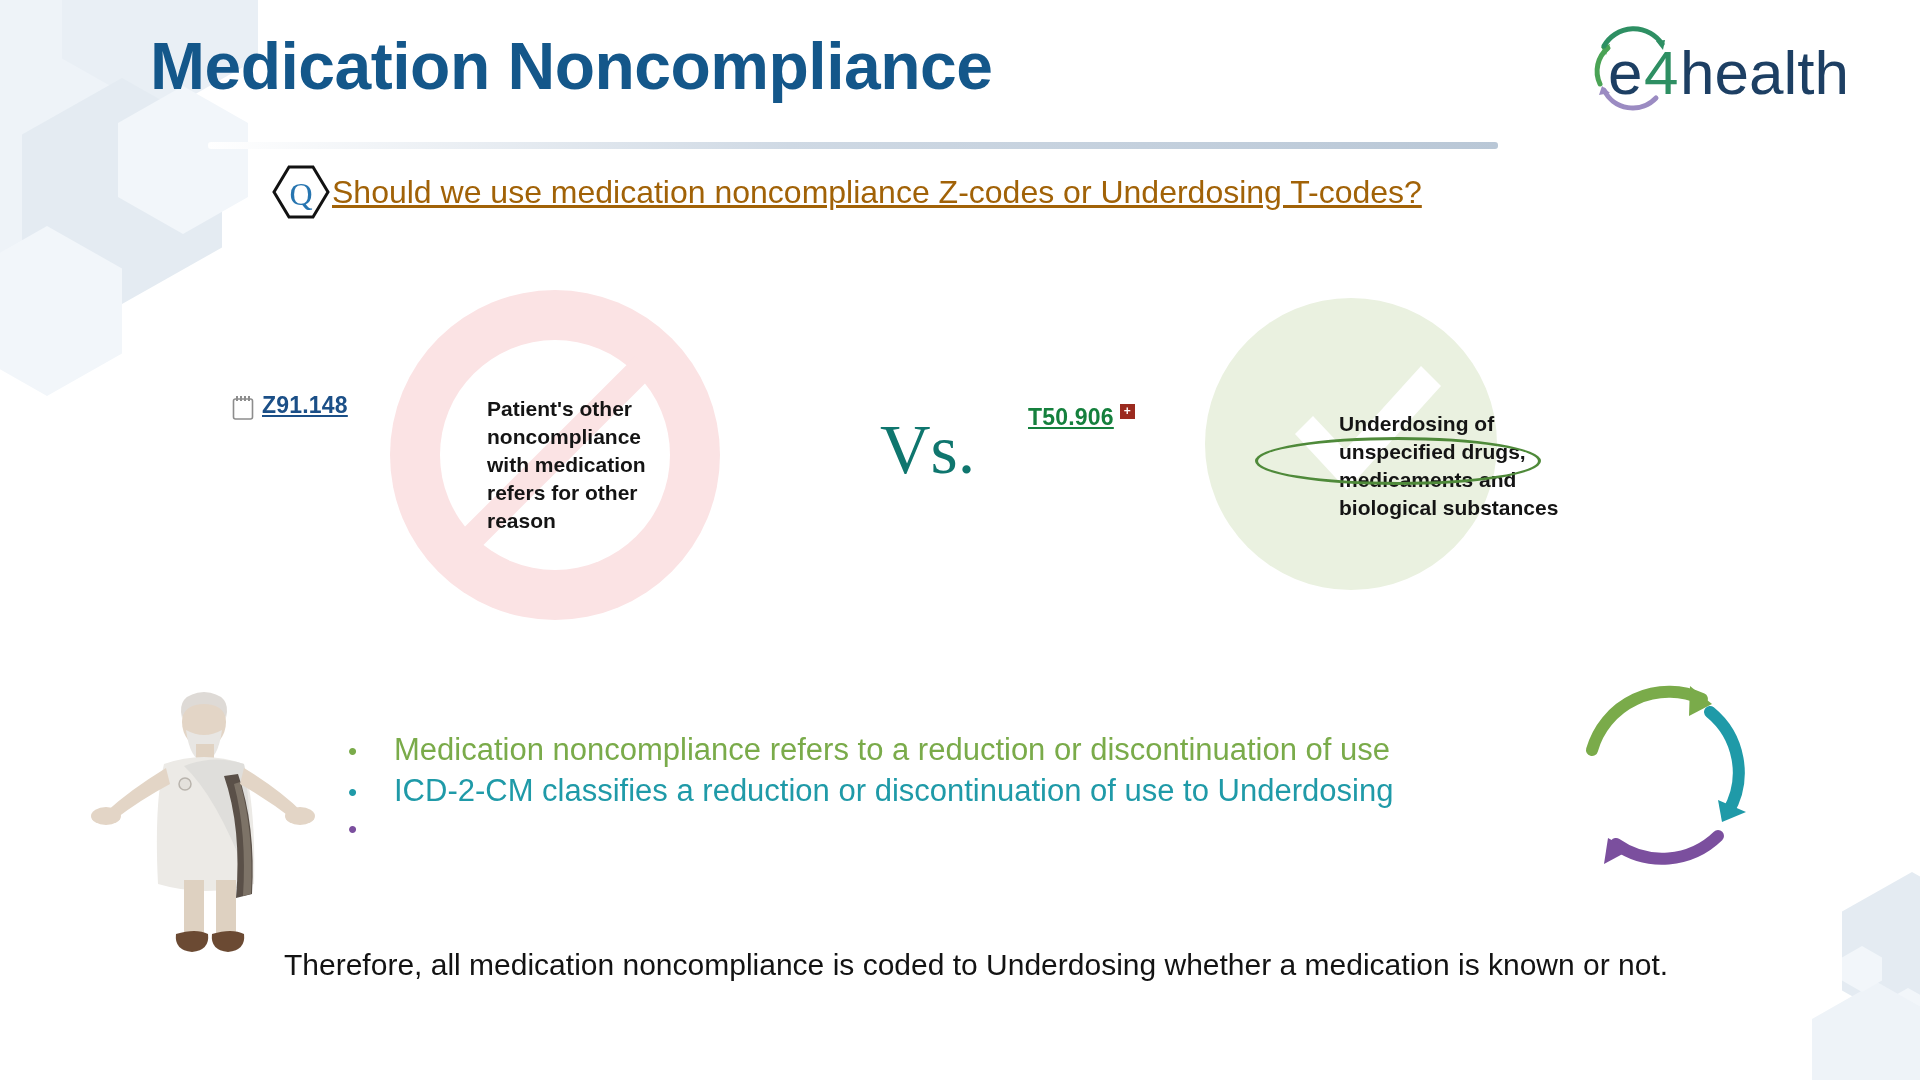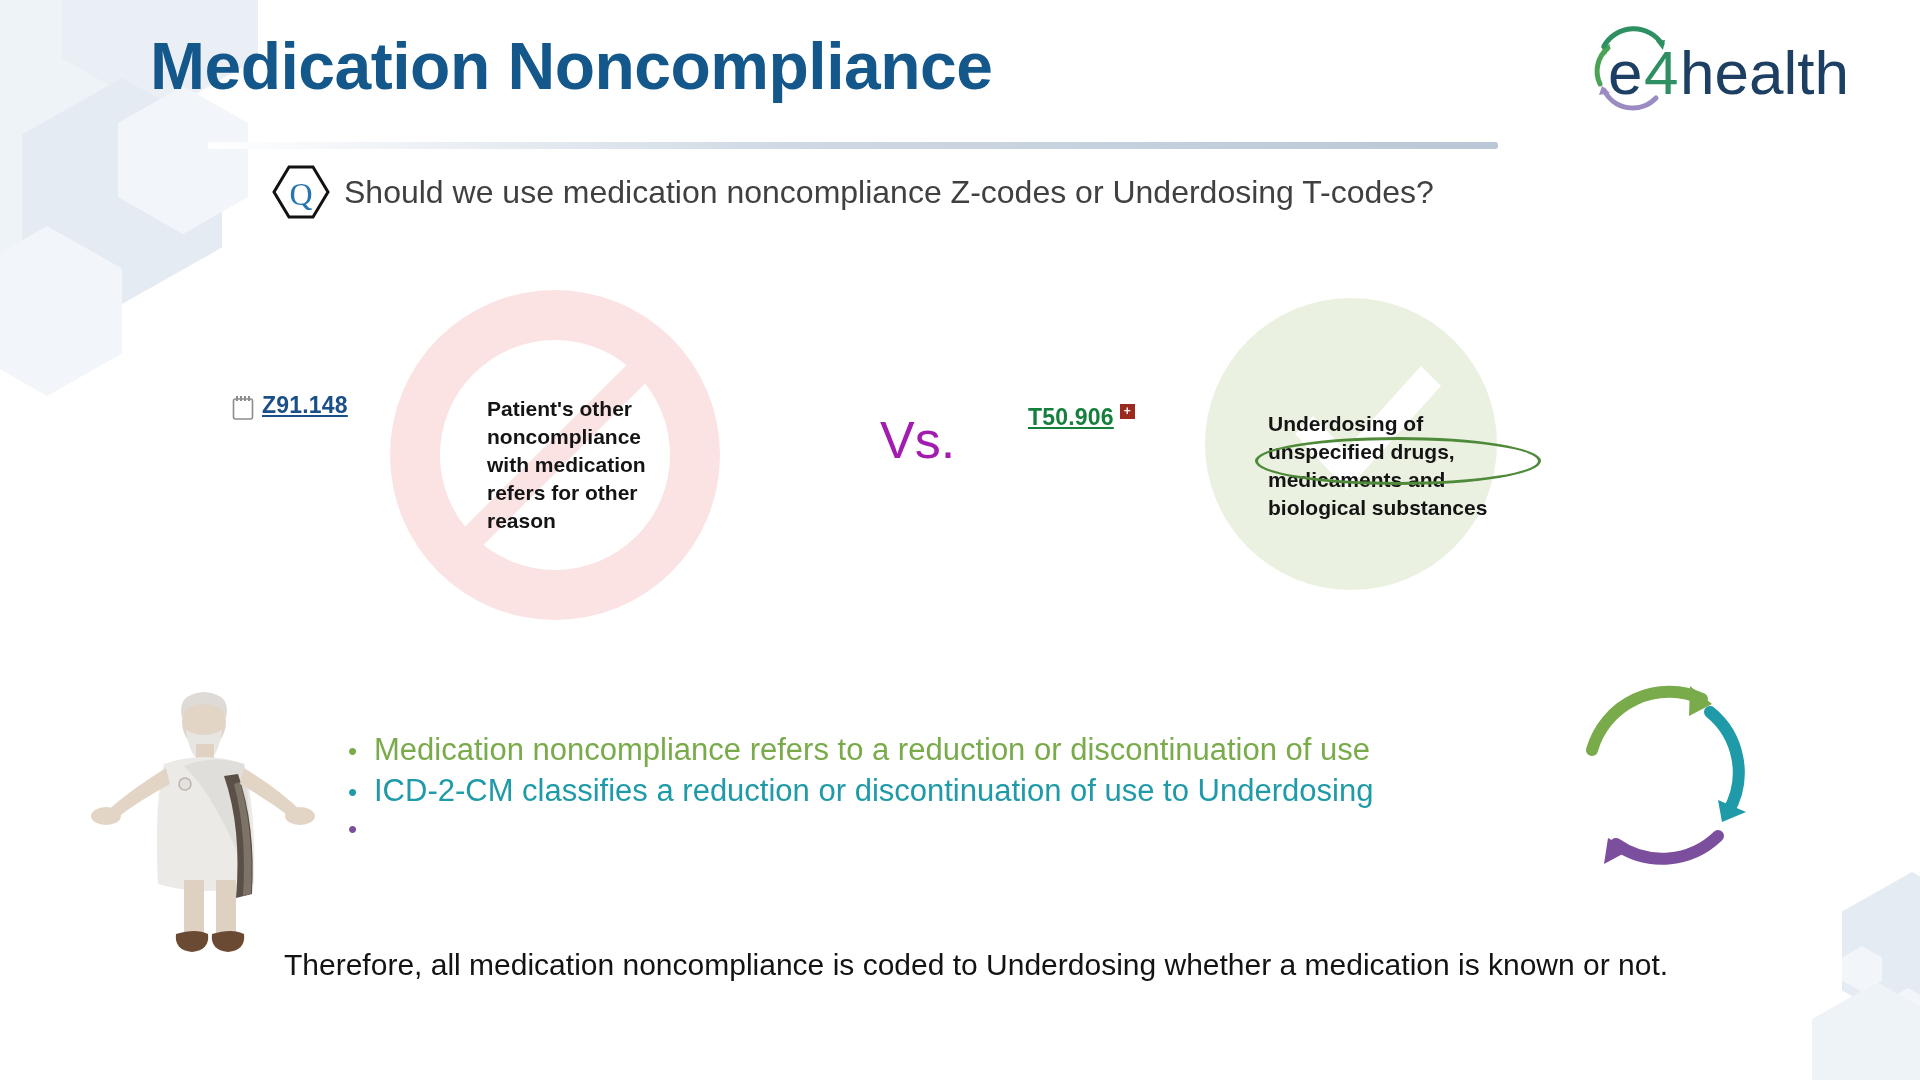--- a/index.html
+++ b/index.html
@@ -35,22 +35,23 @@
     border-radius:3px;
   }
 
   
   .logo{position:absolute;left:1570px;top:22px;width:300px;height:92px;}
 
   
   .qrow{position:absolute;left:272px;top:165px;display:flex;align-items:center;}
   .qhex{width:58px;height:54px;position:relative;flex:0 0 auto;}
   .qtext{
-    font-size:32px;color:#404040;white-space:nowrap;margin-left:14px;
+    font-size:32px;color:#a16207;white-space:nowrap;margin-left:2px;
     font-family:"Liberation Sans", sans-serif;
+    text-decoration:underline;
   }
 
   
   .band{position:absolute;left:0;top:290px;width:1920px;height:330px;}
 
   .nocircle{
     position:absolute;left:390px;top:0px;width:330px;height:330px;
     border-radius:50%;background:#fbe3e4;
   }
   .noinner{
@@ -83,38 +84,38 @@
     display:inline-block;width:15px;height:15px;background:#9b2a1f;color:#fff;
     font-size:12px;line-height:15px;text-align:center;font-weight:700;
     margin-left:6px;vertical-align:3px;font-family:"Liberation Sans", sans-serif;
   }
 
   .desc{
     position:absolute;font-size:21px;font-weight:700;color:#141414;
     line-height:1.33;font-family:"Liberation Sans", sans-serif;
   }
   .desc.left{left:487px;top:395px;width:190px;}
-  .desc.right{left:1268px;top:410px;width:262px;}
+  .desc.right{left:1339px;top:410px;width:262px;}
 
   .ellipse{
     position:absolute;left:1255px;top:437px;width:280px;height:42px;
     border:3px solid #4f8a3a;border-radius:50%;
   }
 
   .vs{
-    position:absolute;left:880px;top:410px;font-size:52px;color:#a21caf;
-    font-family:Liberation Sans, sans-serif;
+    position:absolute;left:880px;top:410px;font-size:70px;color:#0f766e;
+    font-family:Liberation Serif, serif;
   }
 
   
   .bullets{position:absolute;left:348px;top:733px;width:1250px;}
   .bullet{display:flex;align-items:baseline;margin-bottom:8px;}
   .bdot{width:26px;flex:0 0 auto;font-size:26px;line-height:1;}
   .btext{font-size:31px;line-height:1.08;white-space:nowrap;
-    font-family:"Liberation Sans", sans-serif;}
+    font-family:"Liberation Sans", sans-serif;margin-left:20px;}
 
   
   .arrows{position:absolute;left:1578px;top:676px;width:200px;height:195px;}
 
   
   .philo{position:absolute;left:88px;top:688px;width:230px;height:290px;}
 
   
   .bottomline{
     position:absolute;left:284px;top:948px;font-size:30px;color:#131313;

